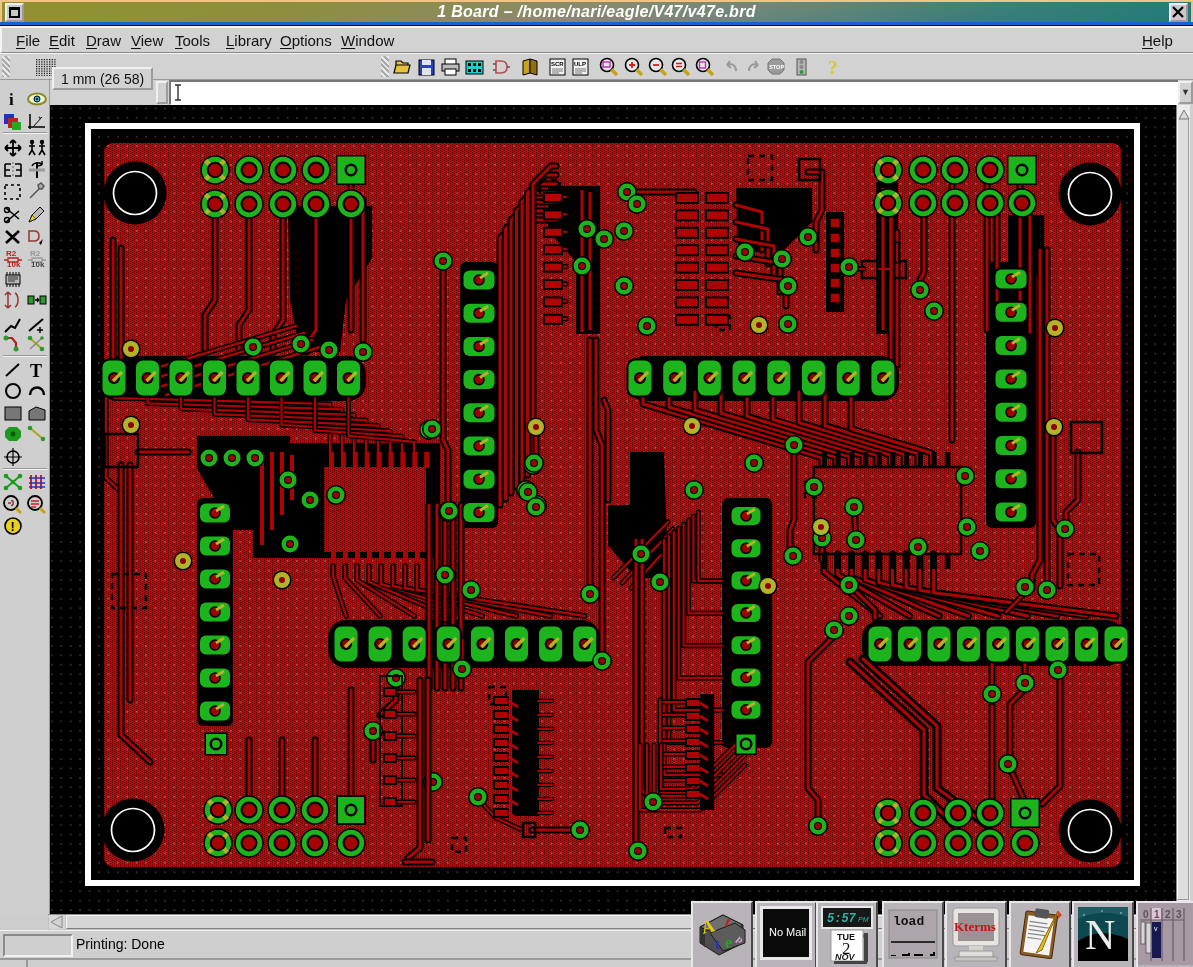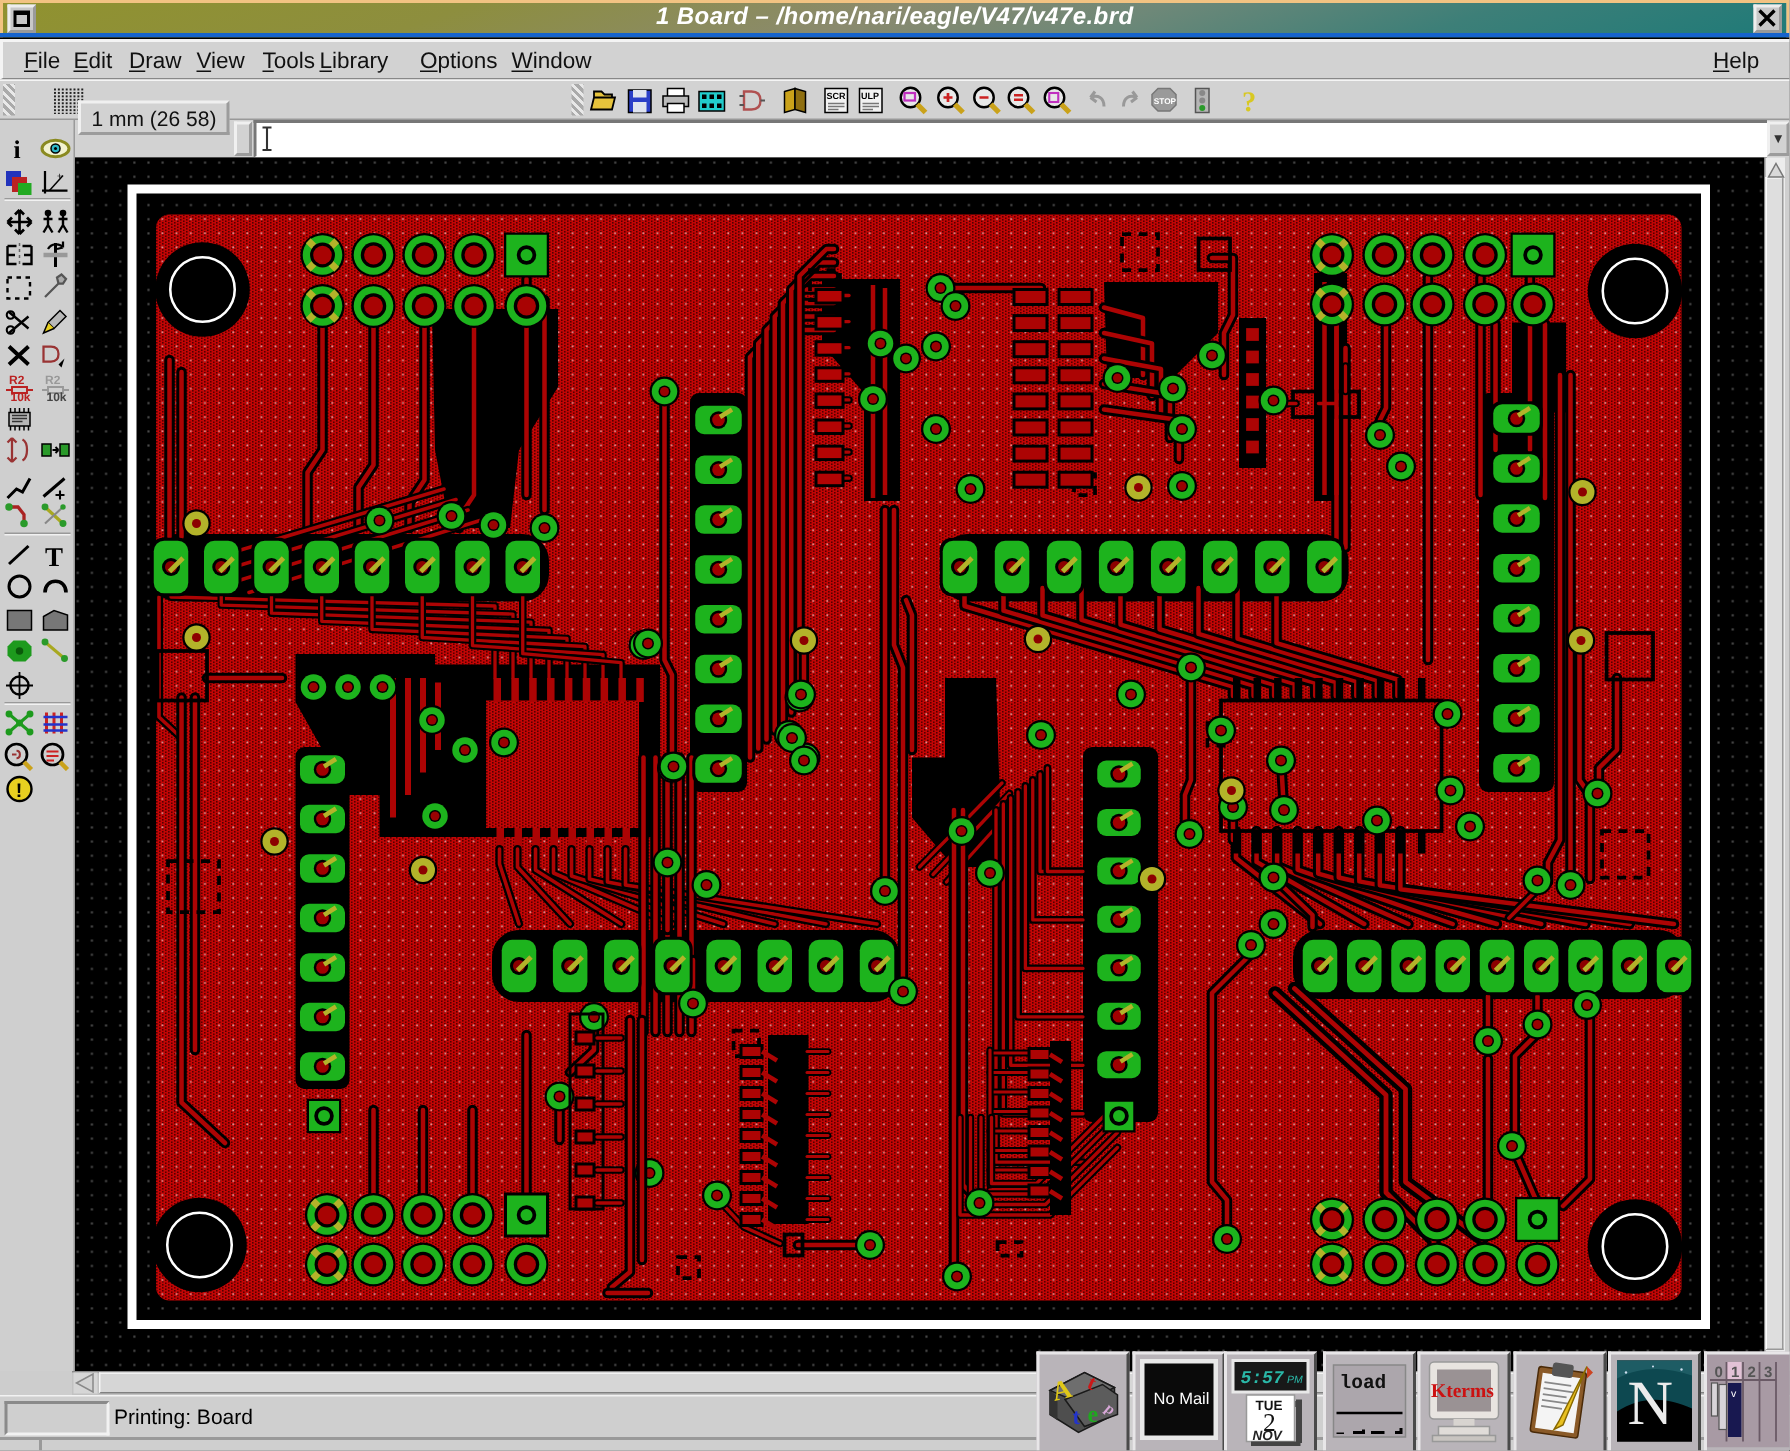--- a/index.html
+++ b/index.html
@@ -60,21 +60,21 @@
         <path d="M2,2 L12,12 M12,2 L2,12" stroke="#000" stroke-width="2.2"></path>
       </svg></div>
 <div class="abs" id="titleblue"></div>
     <div class="abs" id="titleblk"></div>
 <div class="abs" id="menubar">
 <span style="left:14px"><u>F</u>ile</span>
       <span style="left:47px"><u>E</u>dit</span>
       <span style="left:84px"><u>D</u>raw</span>
       <span style="left:129px"><u>V</u>iew</span>
       <span style="left:173px"><u>T</u>ools</span>
-      <span style="left:211px"><u>L</u>ibrary</span>
+      <span style="left:224px"><u>L</u>ibrary</span>
       <span style="left:278px"><u>O</u>ptions</span>
       <span style="left:339px"><u>W</u>indow</span>
       <span style="left:1140px"><u>H</u>elp</span>
 </div>
 <div class="abs" id="toolbar"></div>
 <div class="abs grip" style="left:2px;"></div>
 <div class="abs grip" style="left:381px;"></div>
 <div class="abs ticon" style="left:35px;top:58px"><svg width="22" height="18">
         <g fill="#222">
           <rect x="1.0" y="1.0" width="1.3" height="1.3"></rect>
@@ -1767,21 +1767,21 @@
 <div class="abs" style="left:1178px;top:106px;width:12px;height:11px;"><svg width="12" height="11">
         <polygon points="6,1 11,10 1,10" fill="#d9d9d9" stroke="#777" stroke-width="1"></polygon>
       </svg></div>
 <div class="abs" id="hscroll"></div>
 <div class="abs" id="harrow"><svg width="16" height="14">
         <polygon points="2,7 13,1 13,13" fill="#d2d2d2" stroke="#888" stroke-width="1"></polygon>
       </svg></div>
 <div class="abs" id="hthumb"></div>
 <div class="abs" id="status">
       <div class="abs" id="stbox"></div>
-      <div class="abs" style="left:76px;top:5px;">Printing: Board</div>
+      <div class="abs" style="left:76px;top:5px;">Printing: Done</div>
     </div>
 <div class="abs" id="btm"></div>
     <div class="abs" id="btmbox"></div>
 <div class="tile abs" style="left:691px;background:#b9b4b9;">
       <svg width="58" height="62" viewBox="0 0 58 62">
         <polygon points="7,24 30,12 50,22 50,40 26,52 7,40" fill="#4e4e4e" stroke="#1a1a1a"></polygon>
         <polygon points="7,24 30,12 50,22 28,33" fill="#6e6e6e" stroke="#1a1a1a"></polygon>
         <polygon points="17,30 42,20 52,27 52,40 30,48" fill="#5c5c5c" stroke="#1a1a1a"></polygon>
         <polygon points="7,24 7,40 12,44 12,28" fill="#333"></polygon>
         <text x="10" y="31" font-size="18" font-weight="bold" fill="#e0c818" font-family="Liberation Serif" transform="rotate(-14 10 31)">A</text>

